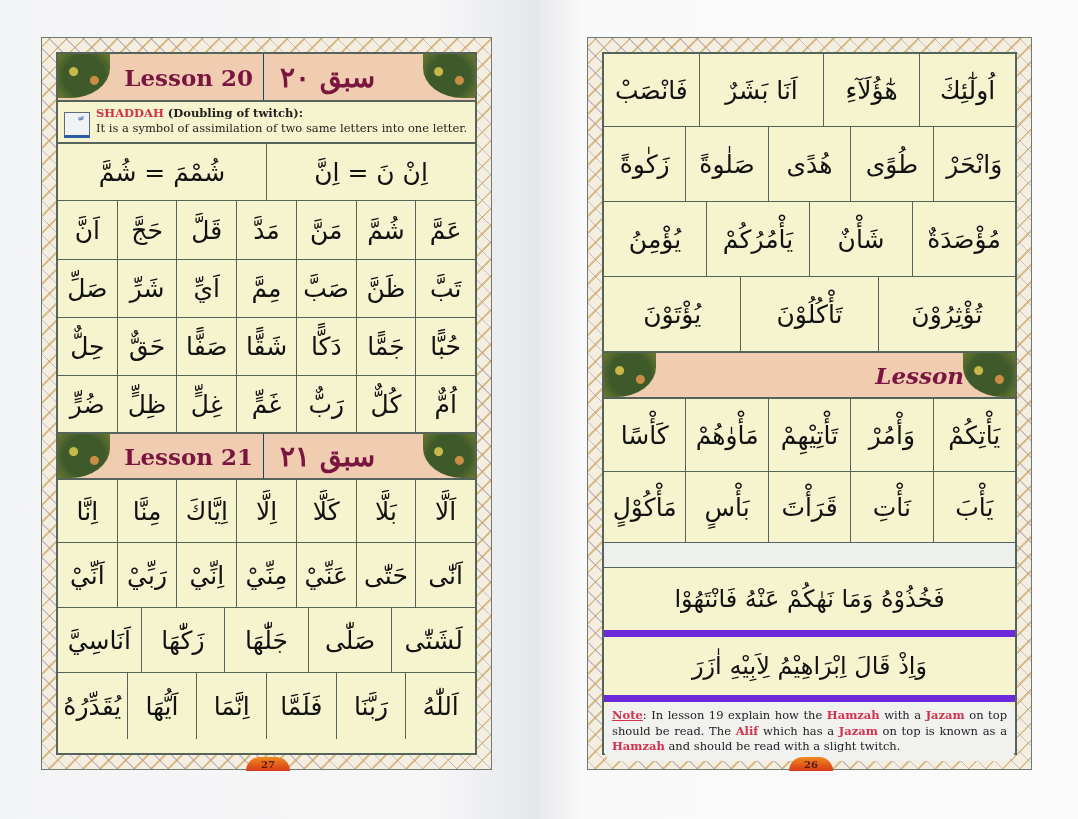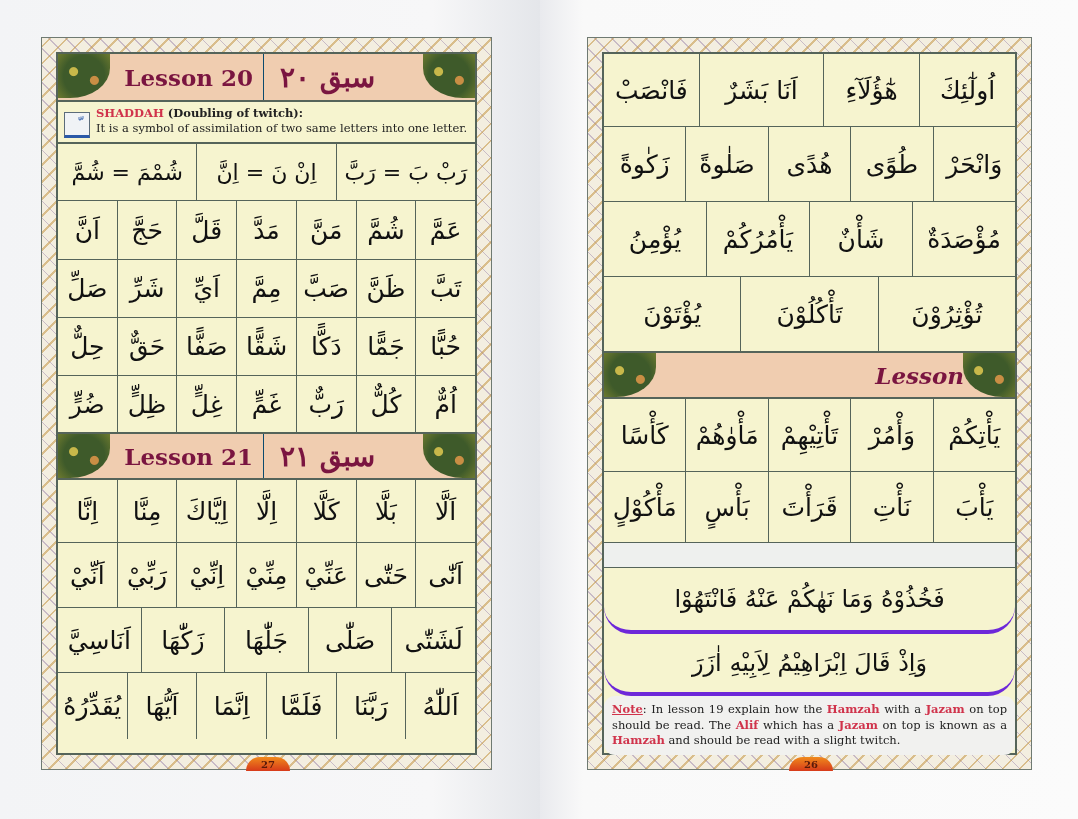--- a/index.html
+++ b/index.html
@@ -25,23 +25,23 @@
   .hdr .ar{justify-content:flex-start;padding-left:16px;font-size:28px;direction:rtl;justify-content:flex-end;text-align:right;}
   .hdr .ar span{direction:rtl;}
   .info{display:flex;align-items:flex-start;padding:4px 6px;border-bottom:2px solid #55645a;height:42px;box-sizing:border-box;}
   .info .sym{width:26px;height:26px;border:1px solid #5b6c7a;background:#f0f3f6;display:flex;align-items:center;justify-content:center;font-size:16px;color:#2a59a8;margin-right:6px;margin-top:6px;border-bottom:3px solid #2a59a8;box-sizing:border-box;}
   .info .txt{font-size:11.5px;line-height:15px;color:#222;}
   .info .txt b.t{color:#d0334b;}
   .row{display:flex;flex-direction:row-reverse;border-bottom:1px solid #55645a;}
   .cell{flex:1;display:flex;align-items:center;justify-content:center;border-left:1px solid #55645a;direction:rtl;font-family:"DejaVu Sans",sans-serif;color:#111;white-space:nowrap;overflow:hidden;}
   .row .cell:last-child{border-left:none;}
   .ar-lg{font-size:25px;}
-  .ar-md{font-size:22px;}
+  .ar-md{font-size:25px;}
   .faded{height:24px;background:#eef0ee;border-bottom:1px solid #55645a;}
-  .wide{height:62px;display:flex;align-items:center;justify-content:center;border-bottom:4px solid #6d28d9;direction:rtl;font-family:"DejaVu Sans",sans-serif;font-size:24px;color:#111;border-radius:27px;}
+  .wide{height:62px;display:flex;align-items:center;justify-content:center;border-bottom:7px solid #6d28d9;direction:rtl;font-family:"DejaVu Sans",sans-serif;font-size:24px;color:#111;}
   .note{padding:6px 8px;font-size:11.5px;line-height:15.5px;color:#222;background:#f1f1ef;text-align:justify;border-radius:11px;}
   .note .lbl{color:#d0334b;font-weight:bold;text-decoration:underline;}
   .note .hl{color:#d0334b;font-weight:bold;}
   .pnum{position:absolute;bottom:-2px;width:44px;height:14px;border-radius:22px 22px 0 0;background:linear-gradient(#f08a1c,#d73a1a);font-size:10px;font-weight:bold;color:#5a1a0a;text-align:center;line-height:16px;}
   .p27 .pnum{left:204px;}
   .p26 .pnum{left:201px;}
 </style>
 </head>
 <body>
 
@@ -59,21 +59,20 @@
         </div>
     </div>
     <div class="info">
       <div class="sym">ّ</div>
       <div class="txt">
         <b class="t">SHADDAH</b><b> (Doubling of twitch):</b><br>
         <span>It is a symbol of assimilation of two same letters into one letter.</span>
       </div>
     </div>
     <div class="row" style="height:56px;">
-      <div class="cell ar-md">رَبْ بَ = رَبَّ</div>
       <div class="cell ar-md">اِنْ نَ = اِنَّ</div>
       <div class="cell ar-md">شُمْمَ = شُمَّ</div>
     </div>
     <div class="row" style="height:58px;">
       <div class="cell ar-lg">عَمَّ</div>
       <div class="cell ar-lg">شُمَّ</div>
       <div class="cell ar-lg">مَنَّ</div>
       <div class="cell ar-lg">مَدَّ</div>
       <div class="cell ar-lg">قَلَّ</div>
       <div class="cell ar-lg">حَجَّ</div>

